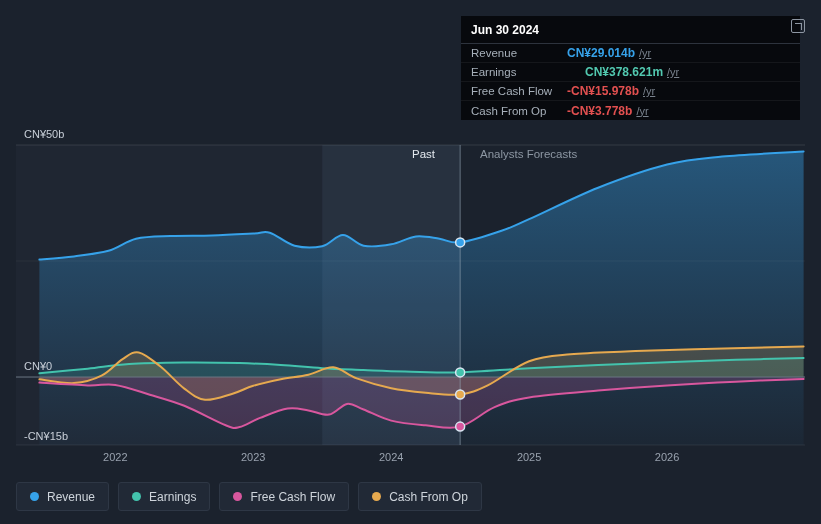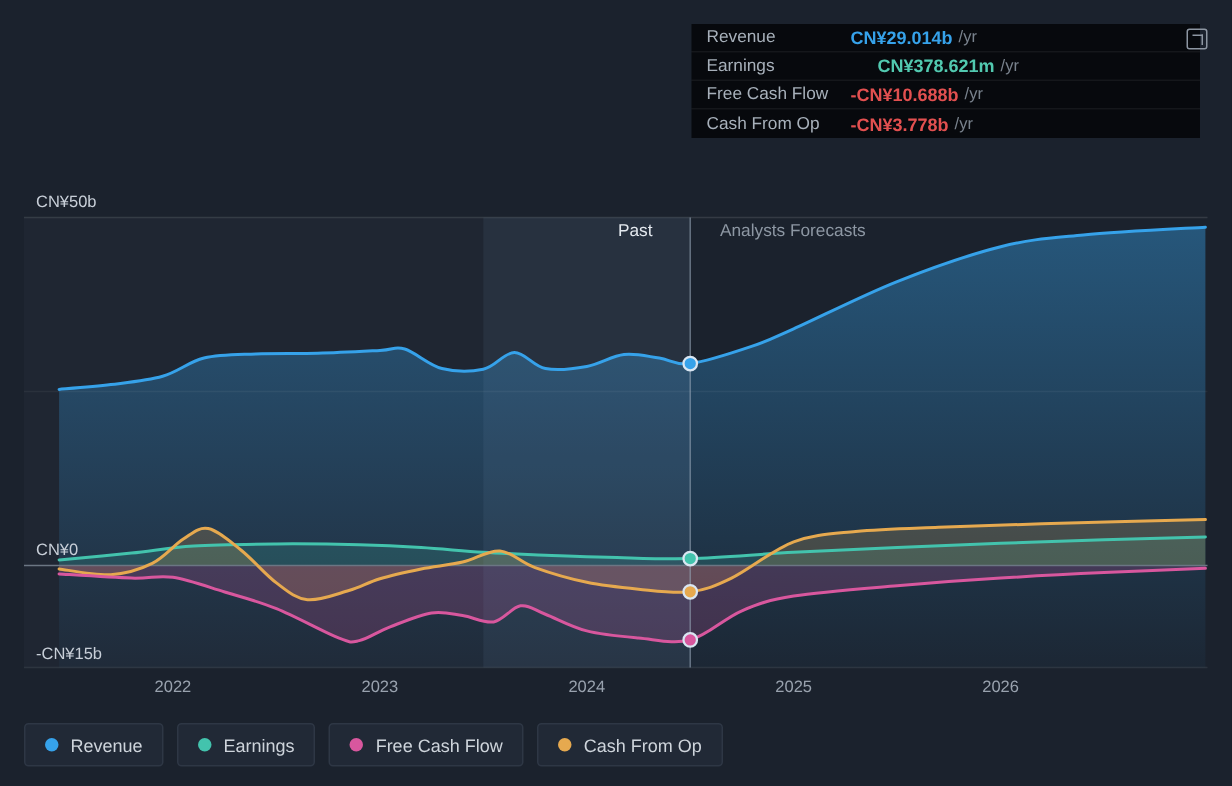--- a/index.html
+++ b/index.html
@@ -19,21 +19,21 @@
     padding:7px 10px 6px; color:#ffffff; font-size:12px; font-weight:bold;
     border-bottom:1px solid #2d333d;
   }
   .tt-row {
     display:flex; align-items:center; padding:2px 10px; height:19px;
     border-bottom:1px solid rgba(255,255,255,0.06); font-size:12px;
   }
   .tt-row:last-child { border-bottom:none; }
   .tt-label { width:96px; color:#a7b0ba; font-size:11.5px; }
   .tt-value { font-weight:bold;text-align:right; }
-  .tt-suffix { color:#79828d; margin-left:4px; font-size:11px; }
+  .tt-suffix { color:#79828d; margin-left:4px; font-size:11px;text-decoration:underline; }
 
   .phase-label { position:absolute; top:148px; font-size:11.5px; z-index:2; }
   .phase-past { right:386px; color:#e3e8ee; }
   .phase-forecast { left:470px; color:#8d97a3;margin-left:10px; }
 
   .legend { position:absolute; left:16px; top:482px; display:flex; gap:9px; z-index:4; }
   .legend-item {
     display:flex; align-items:center; gap:8px;
     background:#212936; border:1px solid #2e3745; border-radius:3px;
     padding:0 13px; height:29px; font-size:12px; color:#ced4db; cursor:pointer;
@@ -85,33 +85,34 @@
     <text x="253.2517482517509" y="461" fill="#99a2ae" font-size="11" text-anchor="middle" font-family="&quot;Liberation Sans&quot;, sans-serif">2023</text>
     <text x="391.18881118881313" y="461" fill="#99a2ae" font-size="11" text-anchor="middle" font-family="&quot;Liberation Sans&quot;, sans-serif">2024</text>
     <text x="529.1258741258754" y="461" fill="#99a2ae" font-size="11" text-anchor="middle" font-family="&quot;Liberation Sans&quot;, sans-serif">2025</text>
     <text x="667.0629370629377" y="461" fill="#99a2ae" font-size="11" text-anchor="middle" font-family="&quot;Liberation Sans&quot;, sans-serif">2026</text>
   </svg>
 
 <div class="phase-label phase-past">Past</div>
 <div class="phase-label phase-forecast">Analysts Forecasts</div>
 
 <div class="tooltip">
+  <div class="tt-header">Jun 30 2024</div>
   <div class="tt-row">
     <span class="tt-label">Revenue</span>
     <span class="tt-value" style="color: rgb(54, 162, 234);">CN¥29.014b</span>
     <span class="tt-suffix">/yr</span>
   </div>
   <div class="tt-row">
     <span class="tt-label">Earnings</span>
     <span class="tt-value" style="color: rgb(82, 201, 176); margin-left: 18px;">CN¥378.621m</span>
     <span class="tt-suffix">/yr</span>
   </div>
   <div class="tt-row">
     <span class="tt-label">Free Cash Flow</span>
-    <span class="tt-value" style="color: rgb(226, 80, 80);">-CN¥10.688b</span>
+    <span class="tt-value" style="color: rgb(226, 80, 80);">-CN¥15.978b</span>
     <span class="tt-suffix">/yr</span>
   </div>
   <div class="tt-row">
     <span class="tt-label">Cash From Op</span>
     <span class="tt-value" style="color: rgb(226, 80, 80);">-CN¥3.778b</span>
     <span class="tt-suffix">/yr</span>
   </div>
 </div>
 
 <div class="expand"></div>

